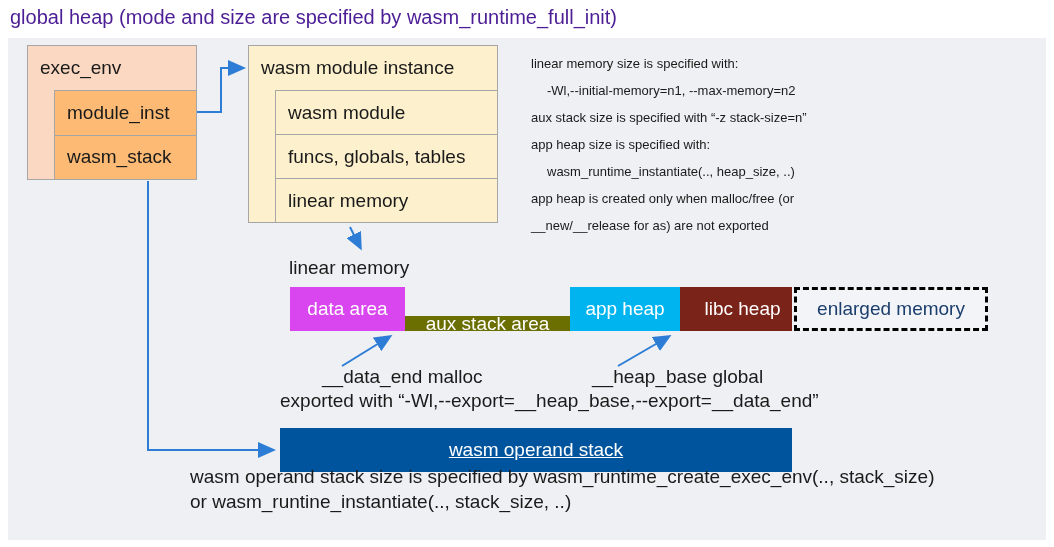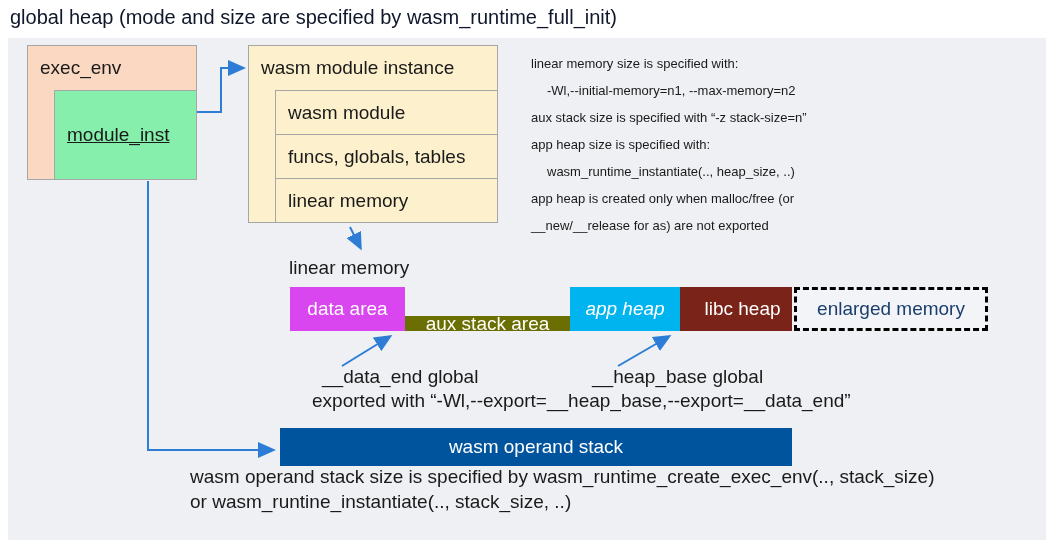--- a/index.html
+++ b/index.html
@@ -1,68 +1,69 @@
 <!DOCTYPE html>
 <html><head>
 <meta charset="utf-8">
 <style>
   html,body{margin:0;padding:0;background:#ffffff;}
   body{font-family:"Liberation Sans","DejaVu Sans",sans-serif;color:#1a1a1a;}
   .canvas{position:relative;width:1054px;height:547px;background:#ffffff;overflow:hidden;}
-  .title{position:absolute;left:10px;top:6px;font-size:20px;color:#0f172a;}
+  .title{position:absolute;left:10px;top:6px;font-size:20px;color:#4c1d95;}
   .panel{position:absolute;left:8px;top:38px;width:1038px;height:502px;background:#eef0f3;}
   .svg-overlay{position:absolute;left:0;top:0;width:1054px;height:547px;pointer-events:none;}
 
   
   .struct{position:absolute;border:1px solid #a6a6a6;display:flex;flex-direction:column;box-sizing:border-box;}
   .struct .hdr{display:flex;align-items:center;padding-left:12px;font-size:19px;}
   .struct .rows{flex:1;display:flex;flex-direction:column;margin-left:26px;border-left:1px solid #a6a6a6;}
   .struct .row{flex:1;display:flex;align-items:center;padding-left:12px;font-size:19px;border-top:1px solid #a6a6a6;}
   .exec{left:27px;top:45px;width:170px;height:135px;background:#fbd8c2;}
   .exec .hdr{height:44px;}
-  .exec .row{background:#86efac;text-decoration:underline;}
+  .exec .row{background:#fdba74;}
   .inst{left:248px;top:45px;width:250px;height:178px;background:#fcf0cd;}
   .inst .hdr{height:44px;}
   .inst .row{background:#fcf0cd;}
 
   .lm-label{position:absolute;left:289px;top:257px;font-size:19px;}
 
   .membar{position:absolute;left:290px;top:287px;height:44px;display:flex;align-items:stretch;}
   .seg{display:flex;align-items:center;justify-content:center;font-size:19px;color:#ffffff;box-sizing:border-box;}
   .seg-data{width:115px;}
   .seg-aux{width:165px;margin-top:29px;}
-  .seg-app{width:110px;font-style:italic;}
+  .seg-app{width:110px;}
   .seg-libc{width:112px;padding-left:13px;}
   .seg-enlarged{width:194px;margin-left:2px;border:3px dashed #000;color:#1b3e6d;background:#f3f4f7;}
 
   .ann{position:absolute;font-size:19px;}
   .ann-dataend{left:322px;top:366px;}
   .ann-heapbase{left:592px;top:366px;}
-  .ann-exported{left:312px;top:390px;}
+  .ann-exported{left:280px;top:390px;}
 
-  .opstack{position:absolute;left:280px;top:428px;width:512px;height:38px;display:flex;align-items:center;justify-content:center;color:#fff;font-size:19px;}
+  .opstack{position:absolute;left:280px;top:428px;width:512px;height:44px;display:flex;align-items:center;justify-content:center;color:#fff;font-size:19px;text-decoration:underline;}
 
   .notes{position:absolute;font-size:13px;line-height:27px;}
   .notes-right{left:531px;top:50px;}
   .notes-right .indent{padding-left:16px;}
   .notes-bottom{left:190px;top:464px;font-size:19px;line-height:25px;}
 </style>
 </head>
 <body>
 
 <div class="canvas">
 
   <div class="title">global heap (mode and size are specified by wasm_runtime_full_init)</div>
 
   <div class="panel"></div>
 
   <div class="struct exec">
     <div class="hdr">exec_env</div>
     <div class="rows">
       <div class="row">module_inst</div>
+      <div class="row">wasm_stack</div>
     </div>
   </div>
 
   <div class="struct inst">
     <div class="hdr">wasm module instance</div>
     <div class="rows">
       <div class="row">wasm module</div>
       <div class="row">funcs, globals, tables</div>
       <div class="row">linear memory</div>
     </div>
@@ -80,21 +81,21 @@
 
   <div class="lm-label">linear memory</div>
   <div class="membar">
     <div class="seg seg-data" style="background-color: #d946ef;">data area</div>
     <div class="seg seg-aux" style="background-color: rgb(107, 110, 0);">aux stack area</div>
     <div class="seg seg-app" style="background-color: rgb(0, 180, 240);">app heap</div>
     <div class="seg seg-libc" style="background-color: rgb(122, 35, 24);">libc heap</div>
     <div class="seg seg-enlarged">enlarged memory</div>
   </div>
 
-  <div class="ann ann-dataend">__data_end global</div>
+  <div class="ann ann-dataend">__data_end malloc</div>
   <div class="ann ann-heapbase">__heap_base global</div>
   <div class="ann ann-exported">exported with “-Wl,--export=__heap_base,--export=__data_end”</div>
 
   <div class="opstack" style="background-color: rgb(0, 84, 157);">wasm operand stack</div>
 
   <div class="notes notes-bottom">
     <div>wasm operand stack size is specified by wasm_runtime_create_exec_env(.., stack_size)</div>
     <div>or wasm_runtine_instantiate(.., stack_size, ..)</div>
   </div>
 

